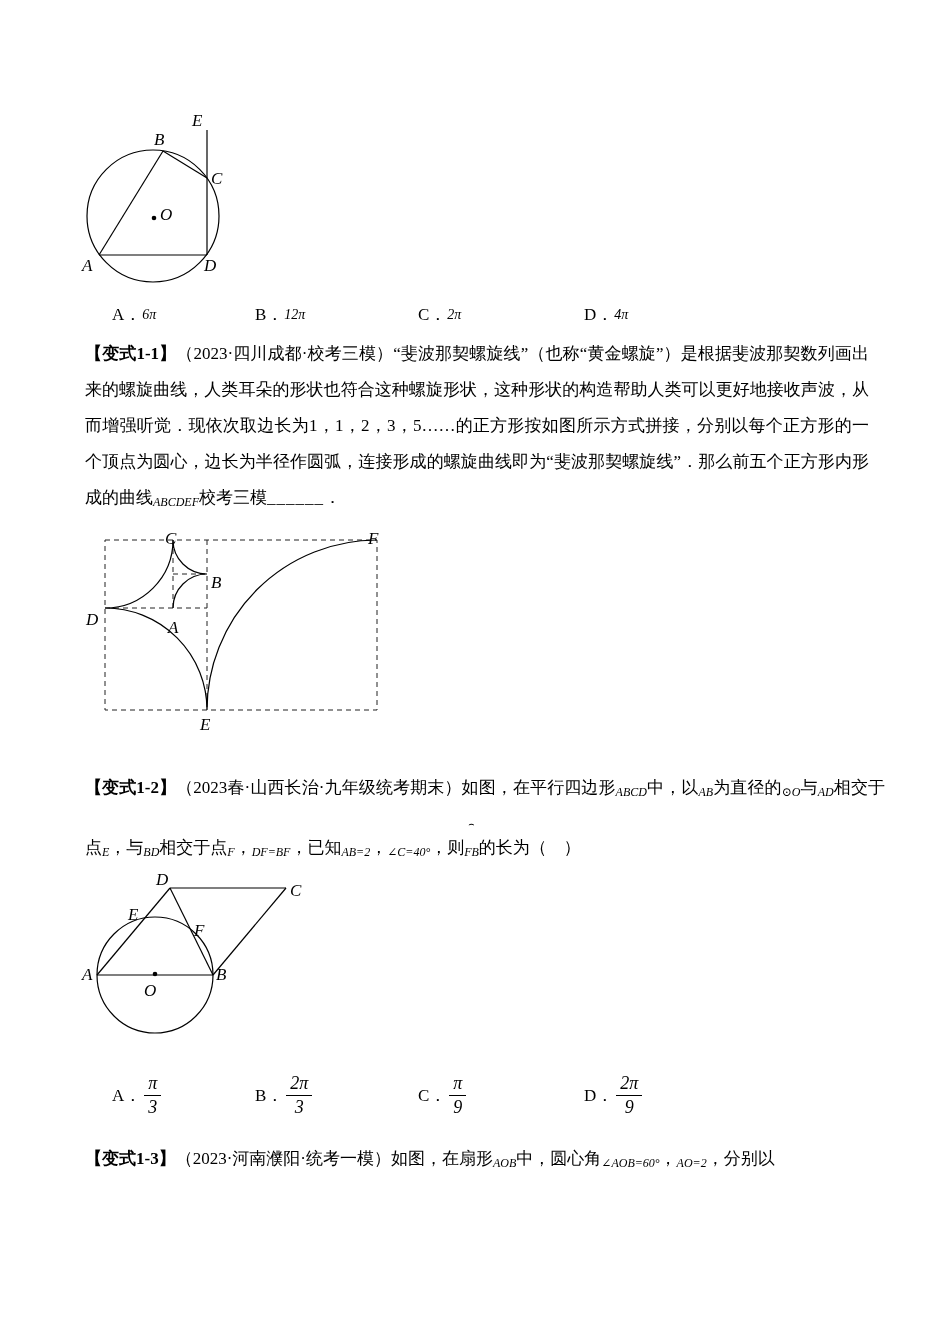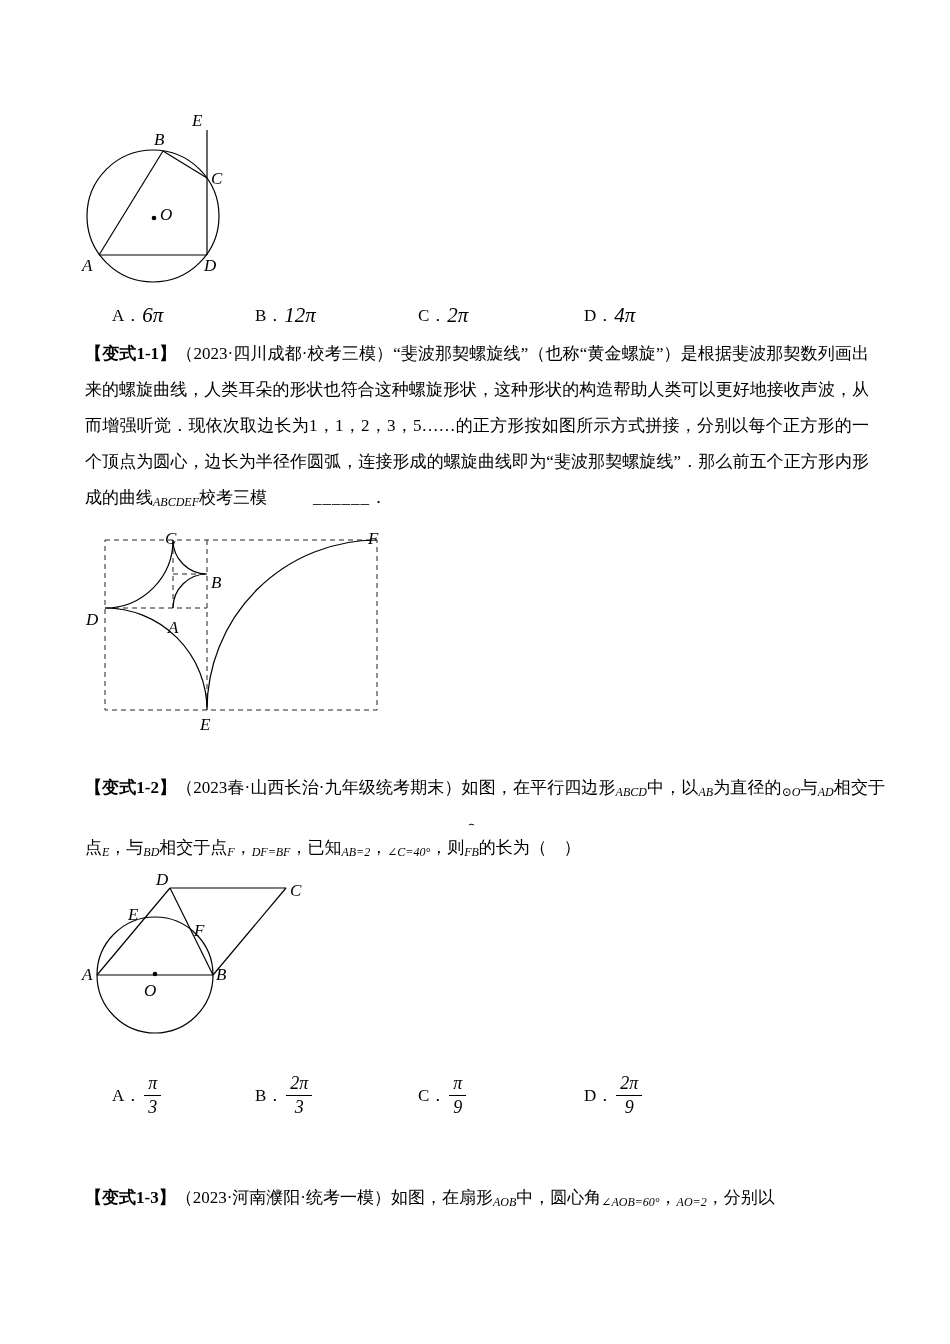--- a/index.html
+++ b/index.html
@@ -1,23 +1,23 @@
 <!DOCTYPE html>
 <html><head>
 <meta charset="utf-8">
 <style>
   html,body{margin:0;padding:0;}
   body{width:950px;height:1344px;background:#ffffff;position:relative;
        font-family:"Liberation Serif","DejaVu Serif",serif;color:#000;overflow:hidden;}
   .para{position:absolute;margin:0;text-align:justify;font-size:17px;line-height:36px;}
   .tag{font-weight:bold;}
   .math{font-style:italic;font-size:12px;vertical-align:-3px;font-family:"Liberation Serif","DejaVu Serif",serif;}
-  .blank{letter-spacing:1px;margin-left:46px;}
+  .blank{letter-spacing:1px;}
   .opt{position:absolute;font-size:17px;display:inline-flex;align-items:center;}
-  .opt .val{font-style:italic;font-size:21px;margin-left:1px;}
+  .opt .val{font-style:italic;font-size:14px;margin-left:1px;}
   .frac{display:inline-flex;flex-direction:column;align-items:center;font-style:italic;
         font-size:18px;line-height:1.25;margin-left:3px;}
   .frac .num{border-bottom:1.3px solid #000;padding:0 4px;}
   .frac .den{padding:0 4px;}
   .arc-wrap{position:relative;display:inline-block;}
   .arc-hat{position:absolute;left:50%;top:-0.55em;transform:translateX(-50%);
            font-style:normal;font-size:0.8em;line-height:1;}
   svg{position:absolute;overflow:visible;}
   .fig-label{font-family:"Liberation Serif","DejaVu Serif",serif;font-style:italic;font-size:17px;fill:#000;}
   .stroke{stroke:#000;fill:none;stroke-width:1.2;}
@@ -124,15 +124,15 @@
   </span>
   <span class="opt" style="left:584px;top:1072px">
     <span>D．</span>
     <span class="frac">
       <span class="num">2π</span>
       <span class="den">9</span>
     </span>
   </span>
 </div>
 
-<p class="para" style="left:85px;top:1170px;width:800px;line-height:56px">
+<p class="para" style="left:85px;top:1138px;width:800px;line-height:42px">
   <span class="tag">【变式1-3】</span><span>（2023·河南濮阳·统考一模）如图，在扇形</span><span class="math">AOB</span><span>中，圆心角</span><span class="math">∠AOB=60°</span><span>，</span><span class="math">AO=2</span><span>，分别以</span>
 </p>
 
 </body></html>

